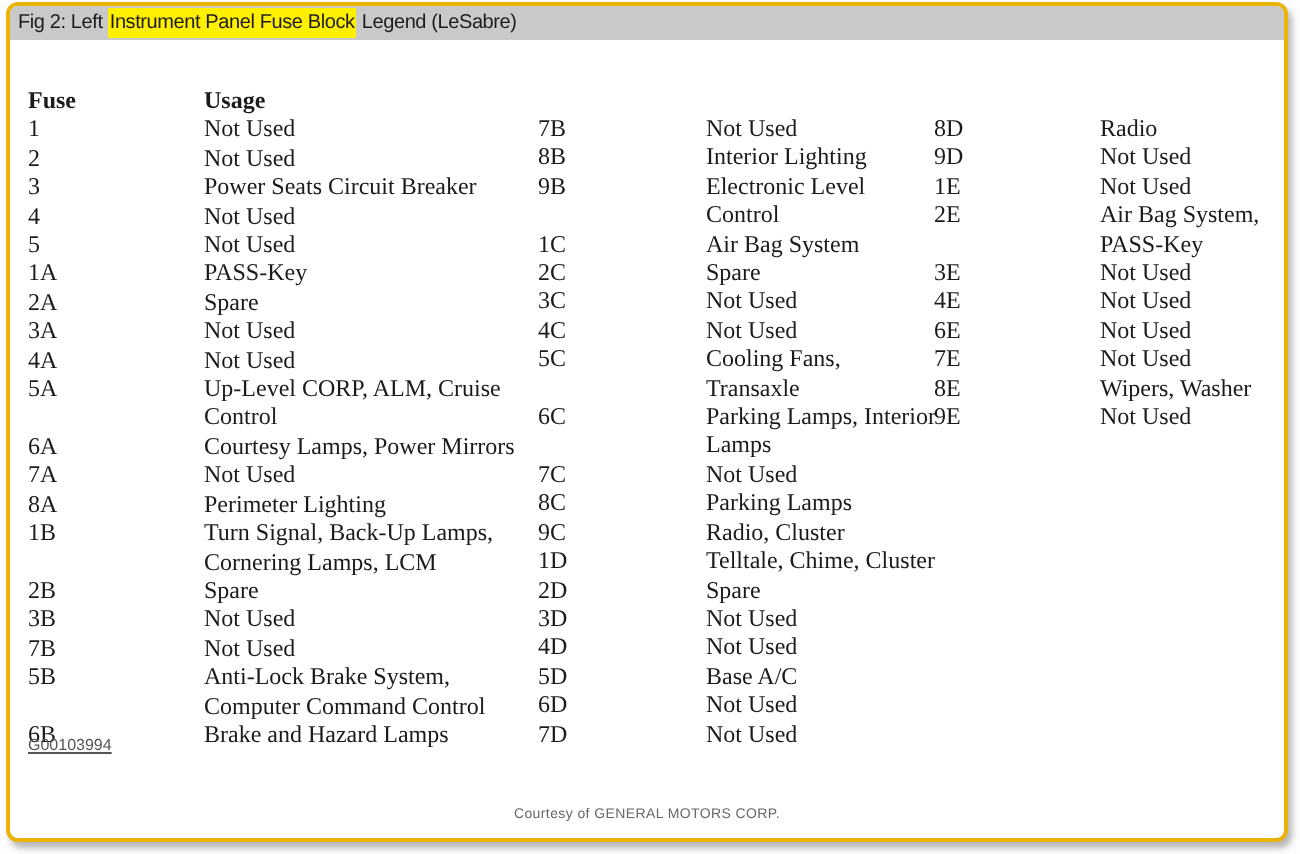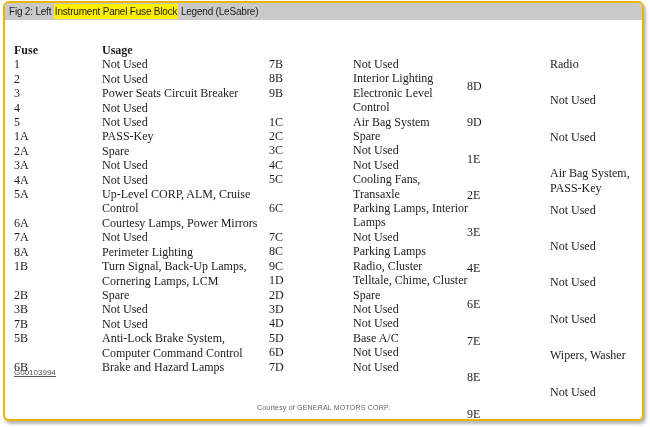--- a/index.html
+++ b/index.html
@@ -50,21 +50,21 @@
     line-height: 14.4px;
   }
   .col-left  { left: 9px;   top: 23px; width: 255px; }
   .col-mid   { left: 264px; top: 37px; width: 200px; }
   .col-right { left: 462px; top: 37px; width: 180px; }
   .row { display: flex; }
   .hdr-row { display: flex; font-weight: bold; }
   .fuse-cell { flex-shrink: 0; }
   .col-left  .fuse-cell { width: 44px; }
   .col-mid   .fuse-cell { width: 40px; }
-  .col-right .fuse-cell { width: 39px; margin-top: 22px; }
+  .col-right .fuse-cell { width: 39px; }
   .usage-cell { flex: 1; margin-left: 44px; }
   .col-left .usage-cell { max-width: 208px; }
   .fig-id {
     position: absolute;
     left: 9px;
     top: 348px;
     font-family: "Liberation Sans", sans-serif;
     font-size: 8px;
     color: #555555;
     text-decoration: underline;

